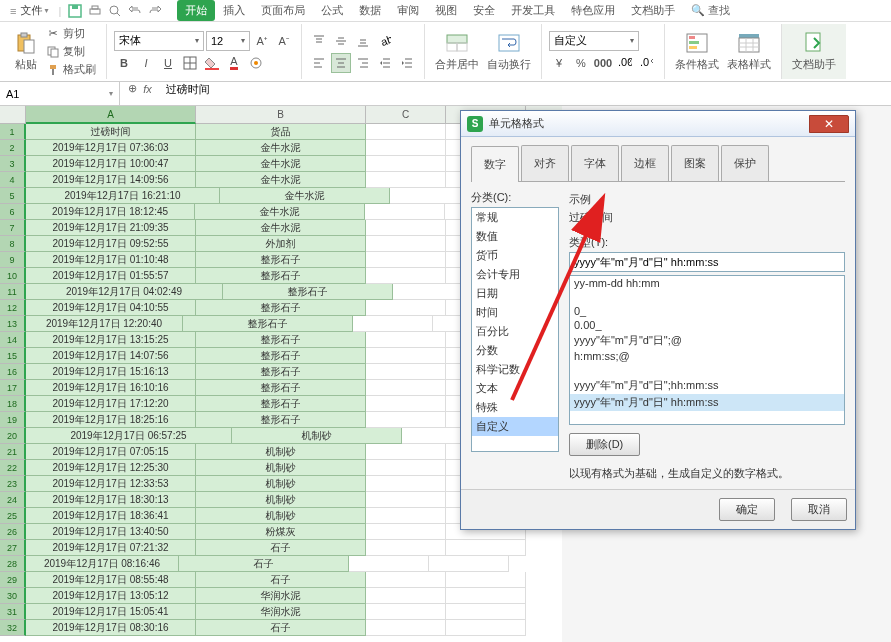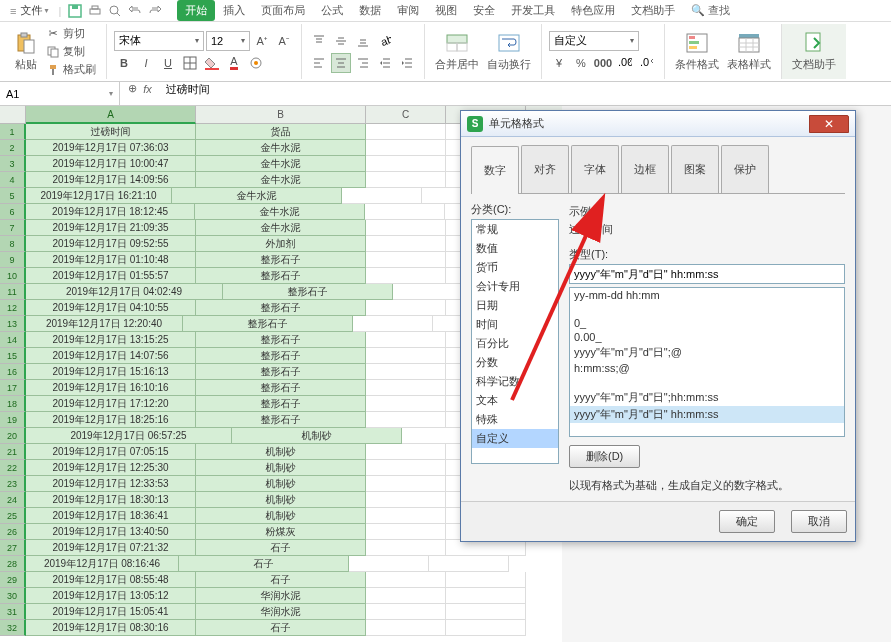--- a/index.html
+++ b/index.html
@@ -50,21 +50,21 @@
 .cell{height:16px;border-right:1px solid #9abf9a;border-bottom:1px solid #9abf9a;background:#d6eed6;text-align:center;color:#333;font-size:10px;line-height:16px;overflow:hidden;white-space:pre}
 .cell.emp{background:#fff;border-right:1px solid #ddd;border-bottom:1px solid #ddd}
 
 .dialog{position:absolute;left:460px;top:110px;width:396px;background:#f4f4f4;border:1px solid #5a7aa8;box-shadow:2px 2px 8px rgba(0,0,0,.3);z-index:10}
 .dlgTitle{background:linear-gradient(#fff,#e4ecf7);height:26px;display:flex;align-items:center;padding:0 6px;border-bottom:1px solid #b0c4de}
 .dlgTitle .appico{width:16px;height:16px;background:#2ea44f;border-radius:3px;display:flex;align-items:center;justify-content:center;color:#fff;font-size:10px;font-weight:bold;margin-right:6px}
 .dlgTitle .ttl{color:#333;font-size:11px}
 .dlgTitle .close{margin-left:auto;width:40px;height:18px;background:#c84b3a;color:#fff;display:flex;align-items:center;justify-content:center;font-size:12px;border-radius:0 2px 0 0;border:1px solid #a03828}
 .dlgBody{padding:8px 10px;background:#f4f4f4}
 .tabsRow{display:flex;border-bottom:1px solid #aaa;margin-bottom:8px}
-.dtab{padding:16px 12px;border:1px solid #aaa;border-bottom:none;margin-right:2px;background:#eaeaea;color:#444;font-size:11px;cursor:pointer;border-radius:2px 2px 0 0}
+.dtab{padding:10px 12px;border:1px solid #aaa;border-bottom:none;margin-right:2px;background:#eaeaea;color:#444;font-size:11px;cursor:pointer;border-radius:2px 2px 0 0}
 .dtab.active{background:#f4f4f4;position:relative;top:1px}
 .flexMain{display:flex;gap:10px}
 .catCol{width:88px}
 .catLabel{color:#333;margin-bottom:2px}
 .catList{border:1px solid #8ab;background:#fff;height:245px;overflow:hidden}
 .catItem{padding:2px 4px;color:#333;font-size:11px;cursor:pointer}
 .catItem.sel{background:#b3d6ff}
 .rightCol{flex:1}
 .lbl{color:#333;margin:2px 0}
 .sample{padding:1px 0 8px 0;color:#333}
@@ -424,21 +424,21 @@
       </div>
       <div class="row">
         <div class="rh sel">4</div>
         <div class="cell" style="width:170px">2019年12月17日 14:09:56</div>
         <div class="cell" style="width:170px">金牛水泥</div>
         <div class="cell emp" style="width:80px"></div>
         <div class="cell emp" style="width:80px"></div>
       </div>
       <div class="row">
         <div class="rh sel">5</div>
-        <div class="cell" style="width:146px">2019年12月17日 16:21:10</div>
+        <div class="cell" style="width:194px">2019年12月17日 16:21:10</div>
         <div class="cell" style="width:170px">金牛水泥</div>
         <div class="cell emp" style="width:80px"></div>
         <div class="cell emp" style="width:80px"></div>
       </div>
       <div class="row">
         <div class="rh sel">6</div>
         <div class="cell" style="width:169px">2019年12月17日 18:12:45</div>
         <div class="cell" style="width:170px">金牛水泥</div>
         <div class="cell emp" style="width:80px"></div>
         <div class="cell emp" style="width:80px"></div>

